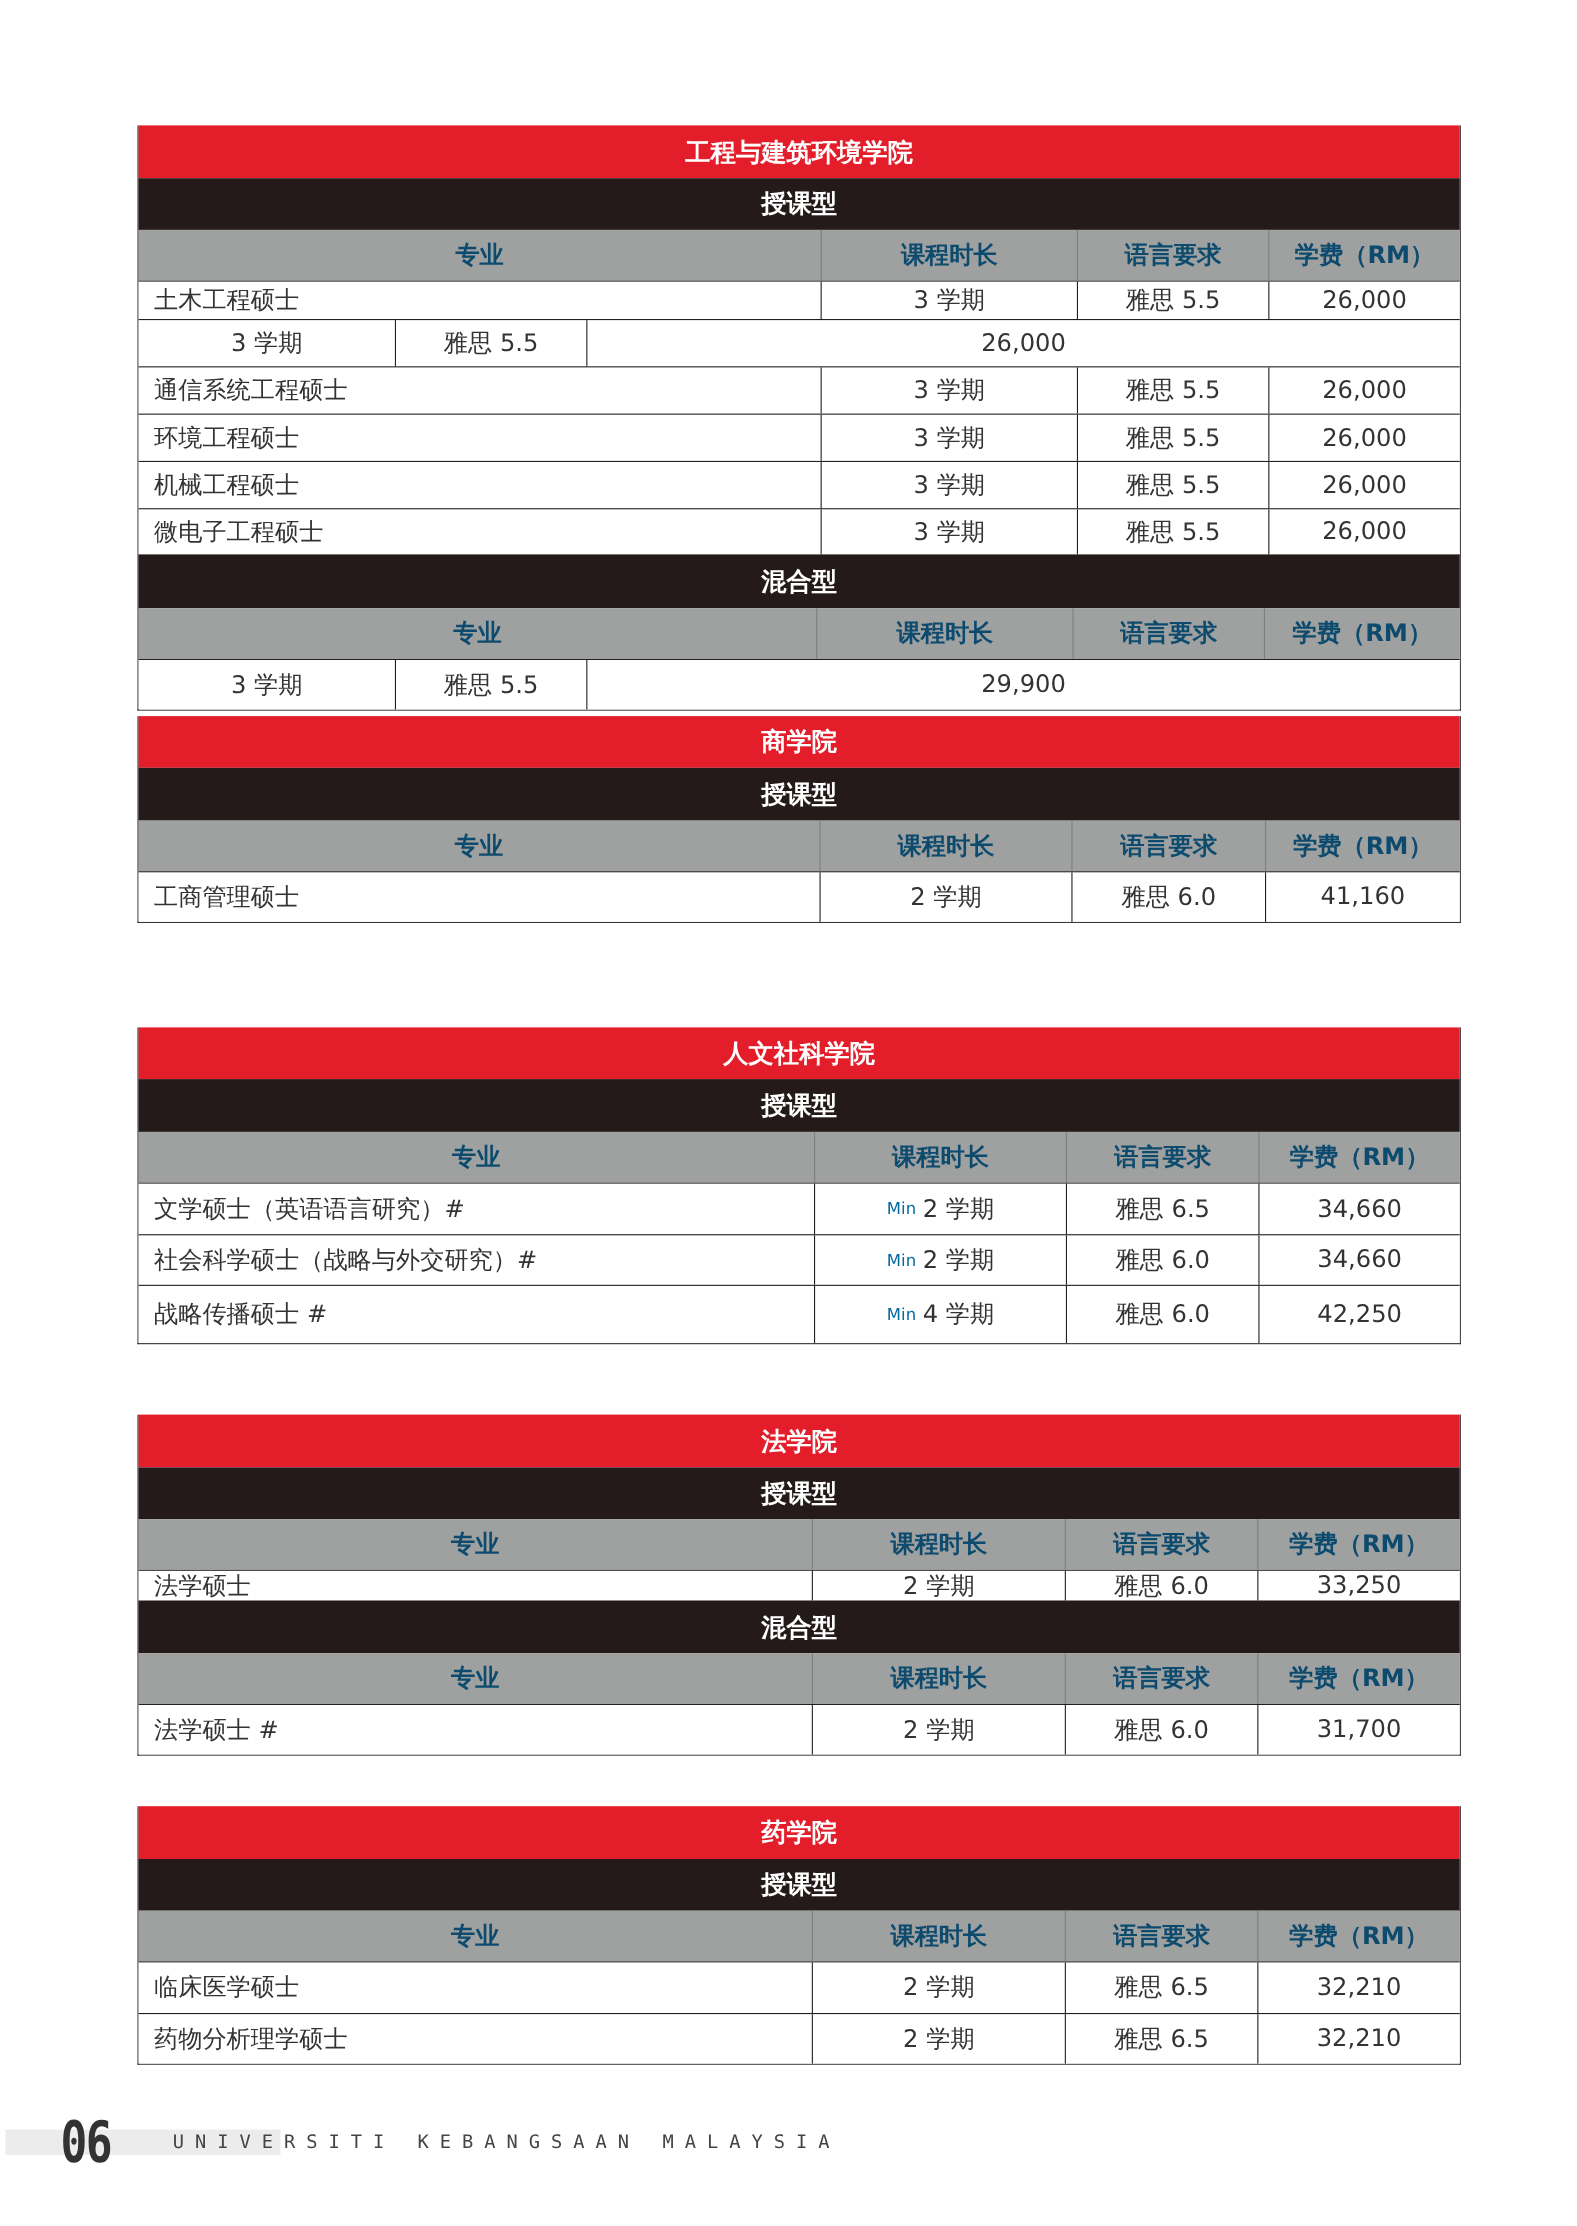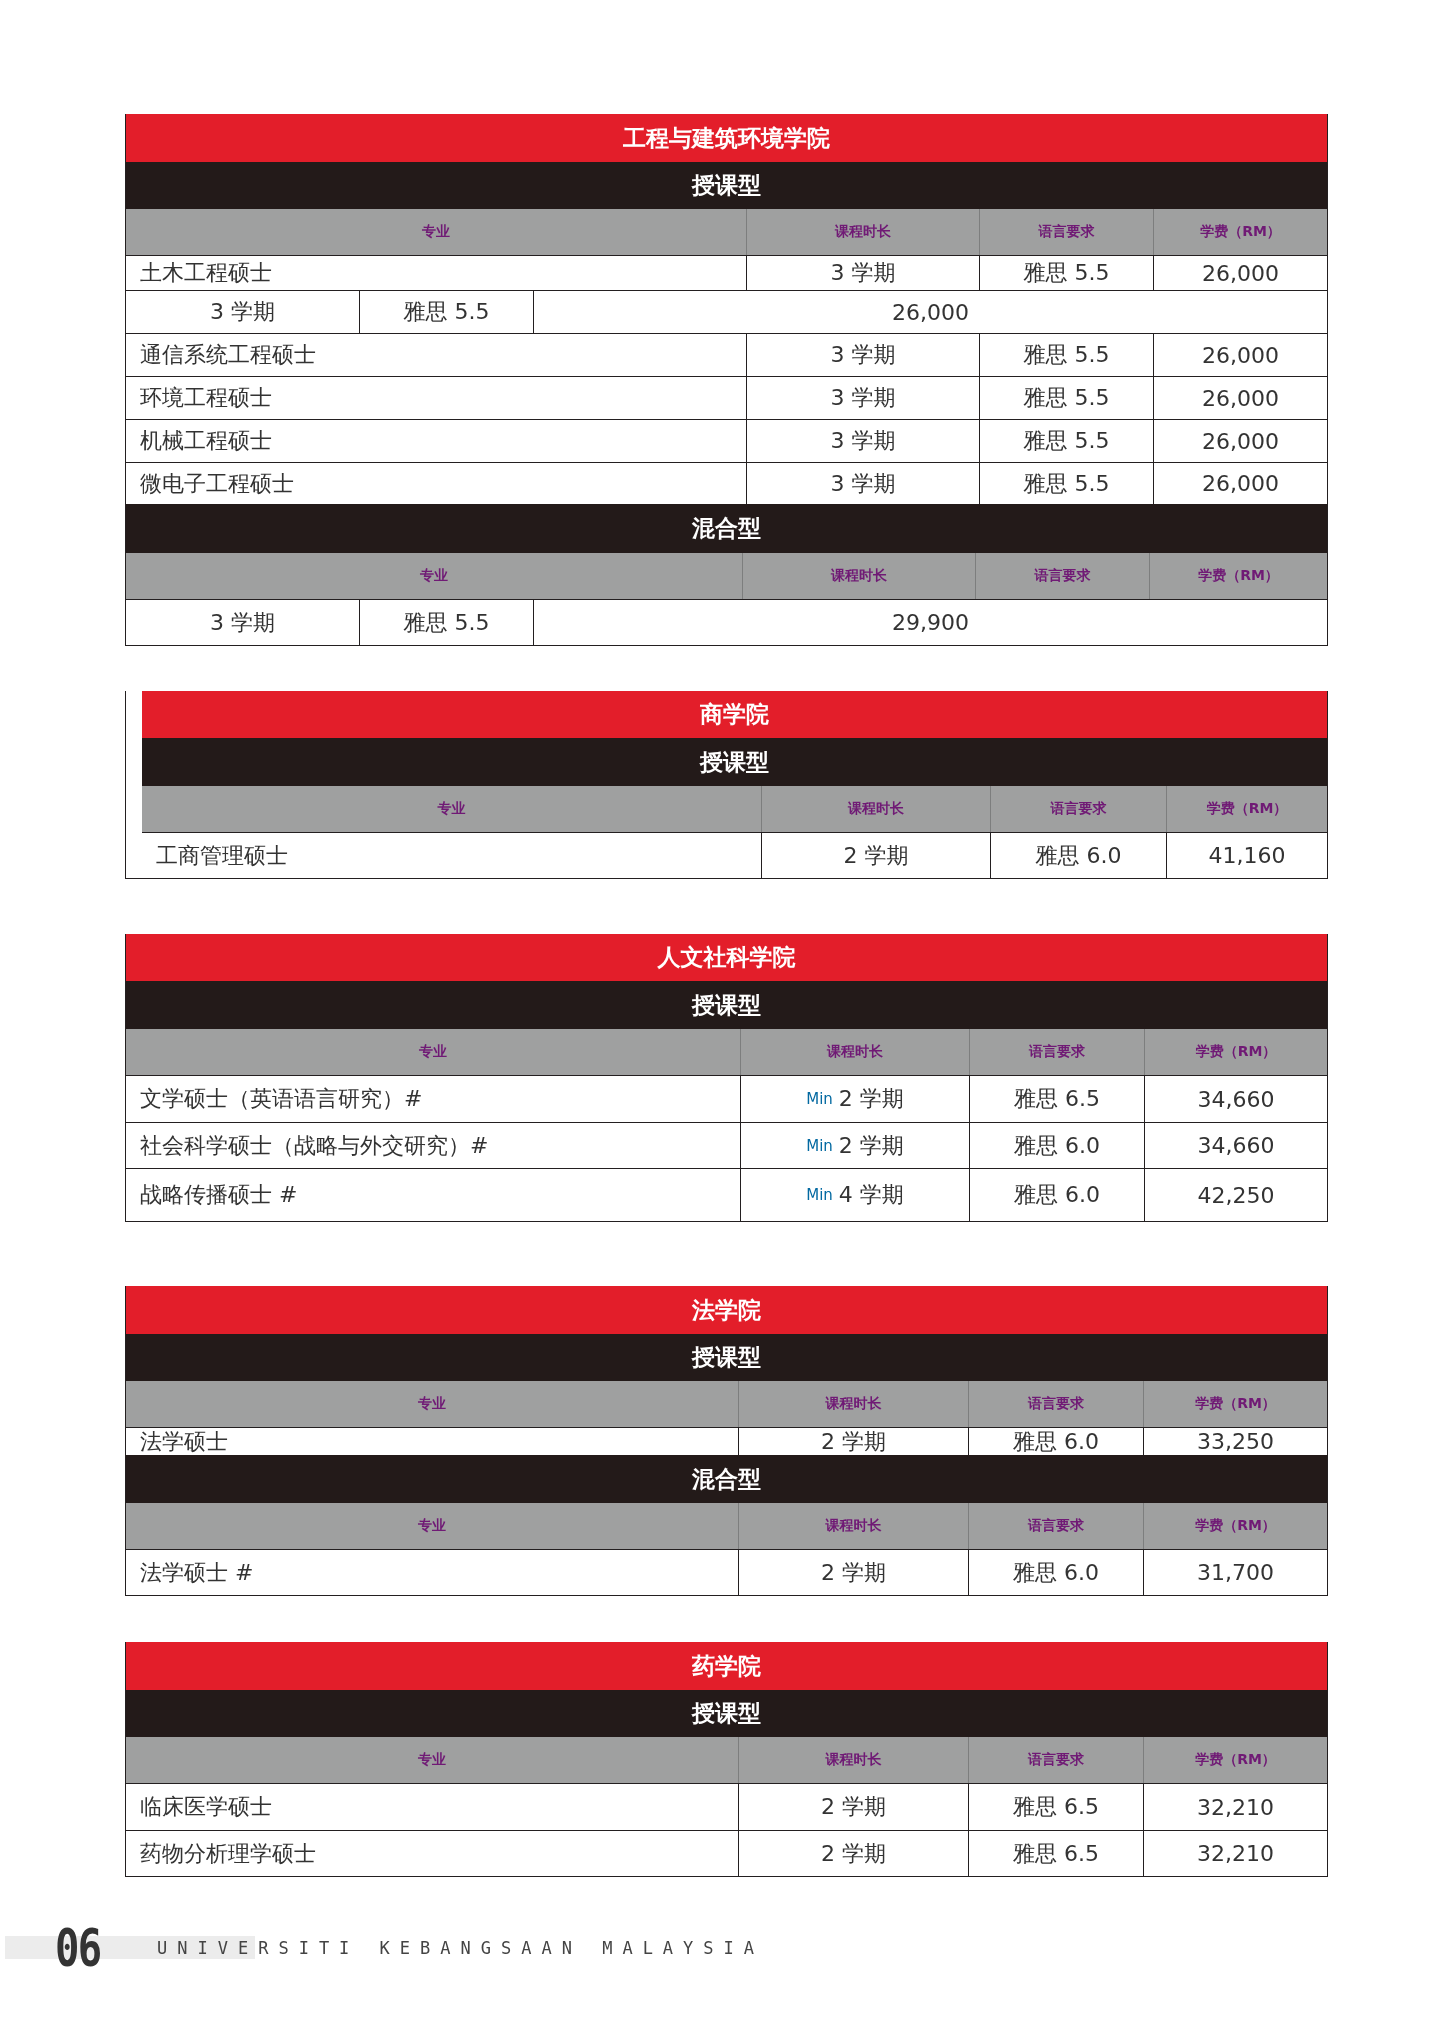--- a/index.html
+++ b/index.html
@@ -3,21 +3,21 @@
 <meta charset="utf-8">
 <style>
   html, body { margin:0; padding:0; }
   body { width:1434px; height:2024px; background:#ffffff; position:relative; overflow:hidden;
          font-family:"DejaVu Sans", "Liberation Sans", sans-serif; color:#231f20; }
   .table { position:absolute; left:113px; width:1203px; border-left:1.5px solid #231f20; border-right:1.5px solid #231f20; border-bottom:1.5px solid #231f20; box-sizing:border-box;margin-left:12px; }
   .band { display:flex; align-items:center; justify-content:center; color:#fff; font-weight:bold; font-size:23px; box-sizing:border-box; }
   .band.red { background:#e31e2a; height:48px; }
   .band.black { background:#231a19; height:47px; }
   .row { display:flex; box-sizing:border-box; }
-  .row.head { background:#9fa0a0; height:46px; color:#701a75; font-weight:bold; font-size:14px; }
+  .row.head { background:#9fa0a0; height:46px; color:#0c4a6e; font-weight:bold; font-size:22px; }
   .row.data { background:#fff; font-size:22px; color:#333; border-top:1.5px solid #231f20; }
   .row.head + .row.data { border-top:1.5px solid #231f20; }
   .cell { display:flex; align-items:center; box-sizing:border-box; height:100%; }
   .cell + .cell { border-left:1.5px solid #231f20; }
   .row.head .cell + .cell { border-left:1.5px solid #7d7e7e; }
   .cell.c1 { justify-content:flex-start; padding-left:14px; }
   .row.head .cell.c1 { justify-content:center; padding-left:0; }
   .cell.center { justify-content:center; }
   .min { font-size:15px; margin-right:6px; color:#0369a1; }
   .footer-band { position:absolute; left:5px; top:1936px; width:250px; height:23px; background:#ececec; }
@@ -78,21 +78,21 @@
     <div class="cell center" style="width:174px">语言要求</div>
     <div class="cell center" style="flex:1">学费（RM）</div>
   </div>
   <div class="row data" style="height:46px">
     <div class="cell center" style="width:233px">3 学期</div>
     <div class="cell center" style="width:174px">雅思 5.5</div>
     <div class="cell center" style="flex:1">29,900</div>
   </div>
 </div>
 
-<div class="table" style="top:691px;padding-left:16px;">
+<div class="table" style="top:651px;">
   <div class="band red" style="height:47px">商学院</div>
   <div class="band black" style="height:48px">授课型</div>
   <div class="row head">
     <div class="cell c1" style="width:619px">专业</div>
     <div class="cell center" style="width:229px">课程时长</div>
     <div class="cell center" style="width:176px">语言要求</div>
     <div class="cell center" style="flex:1">学费（RM）</div>
   </div>
   <div class="row data" style="height:46px">
     <div class="cell c1" style="width:619px">工商管理硕士</div>

